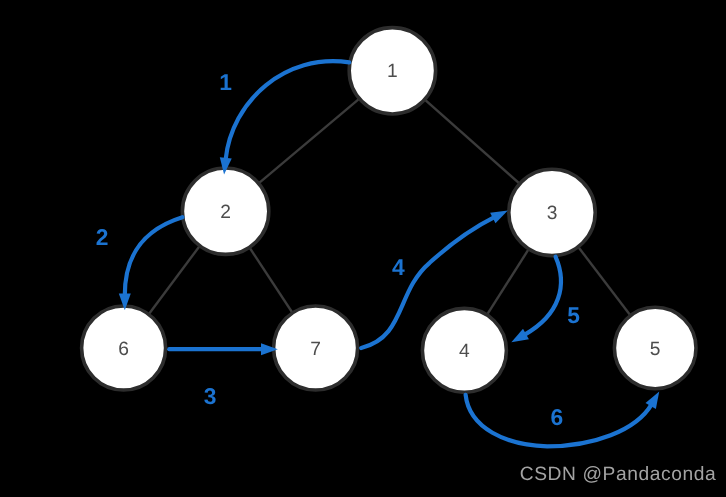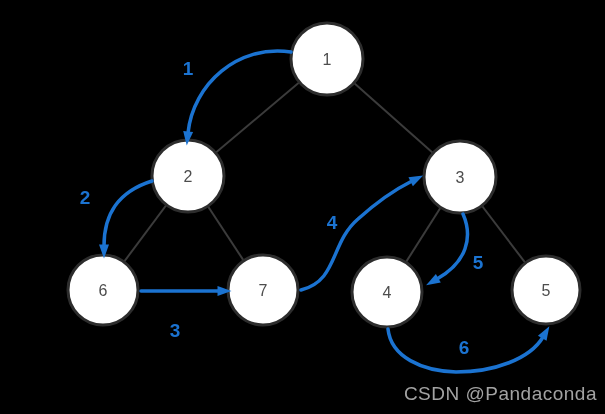--- a/index.html
+++ b/index.html
@@ -42,21 +42,21 @@
   .trav-label {
     font-size: 19px;
     font-weight: bold;
     font-family: "Liberation Sans", sans-serif;
     text-anchor: middle;
   }
   .watermark {
     position: absolute;
     right: 8px;
     bottom: 9px;
-    font-size: 19px;
+    font-size: 16px;
     color: #a3a3a3;
     letter-spacing: 0.5px;
     white-space: nowrap;
   }
 </style>
 </head>
 <body>
 
 <div class="stage">
   <svg id="tree-svg" width="605" height="414" viewBox="0 0 605 414" xmlns="http://www.w3.org/2000/svg">

